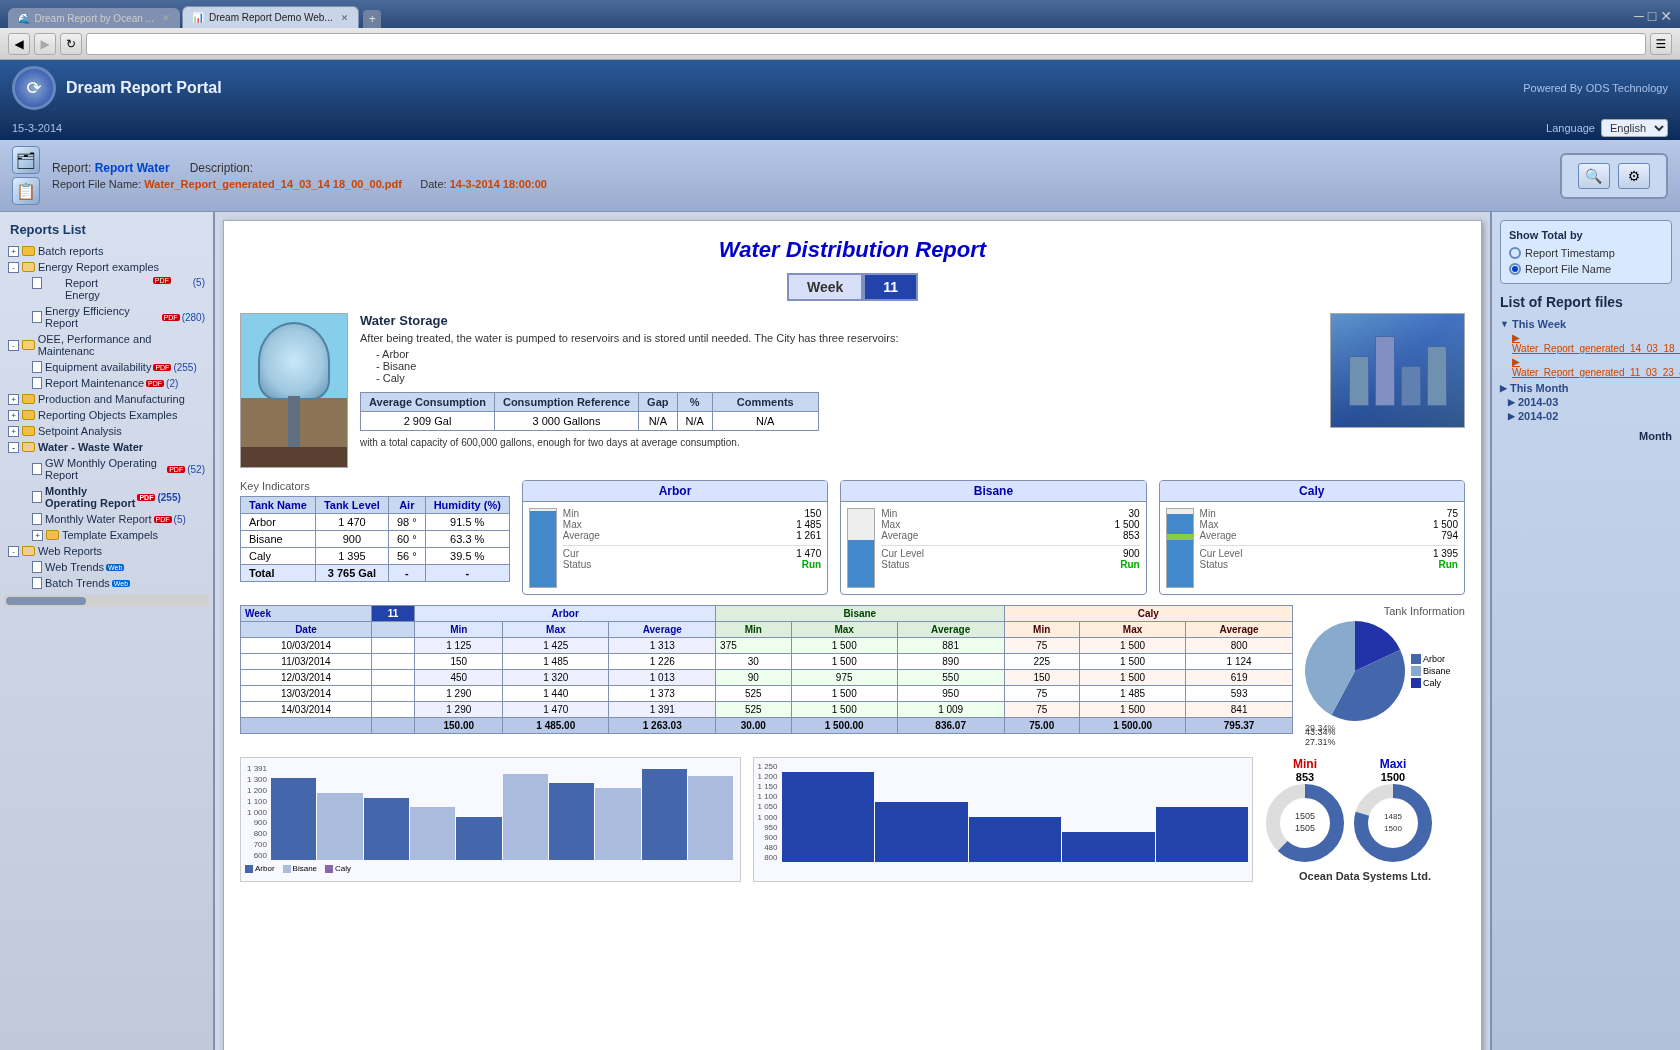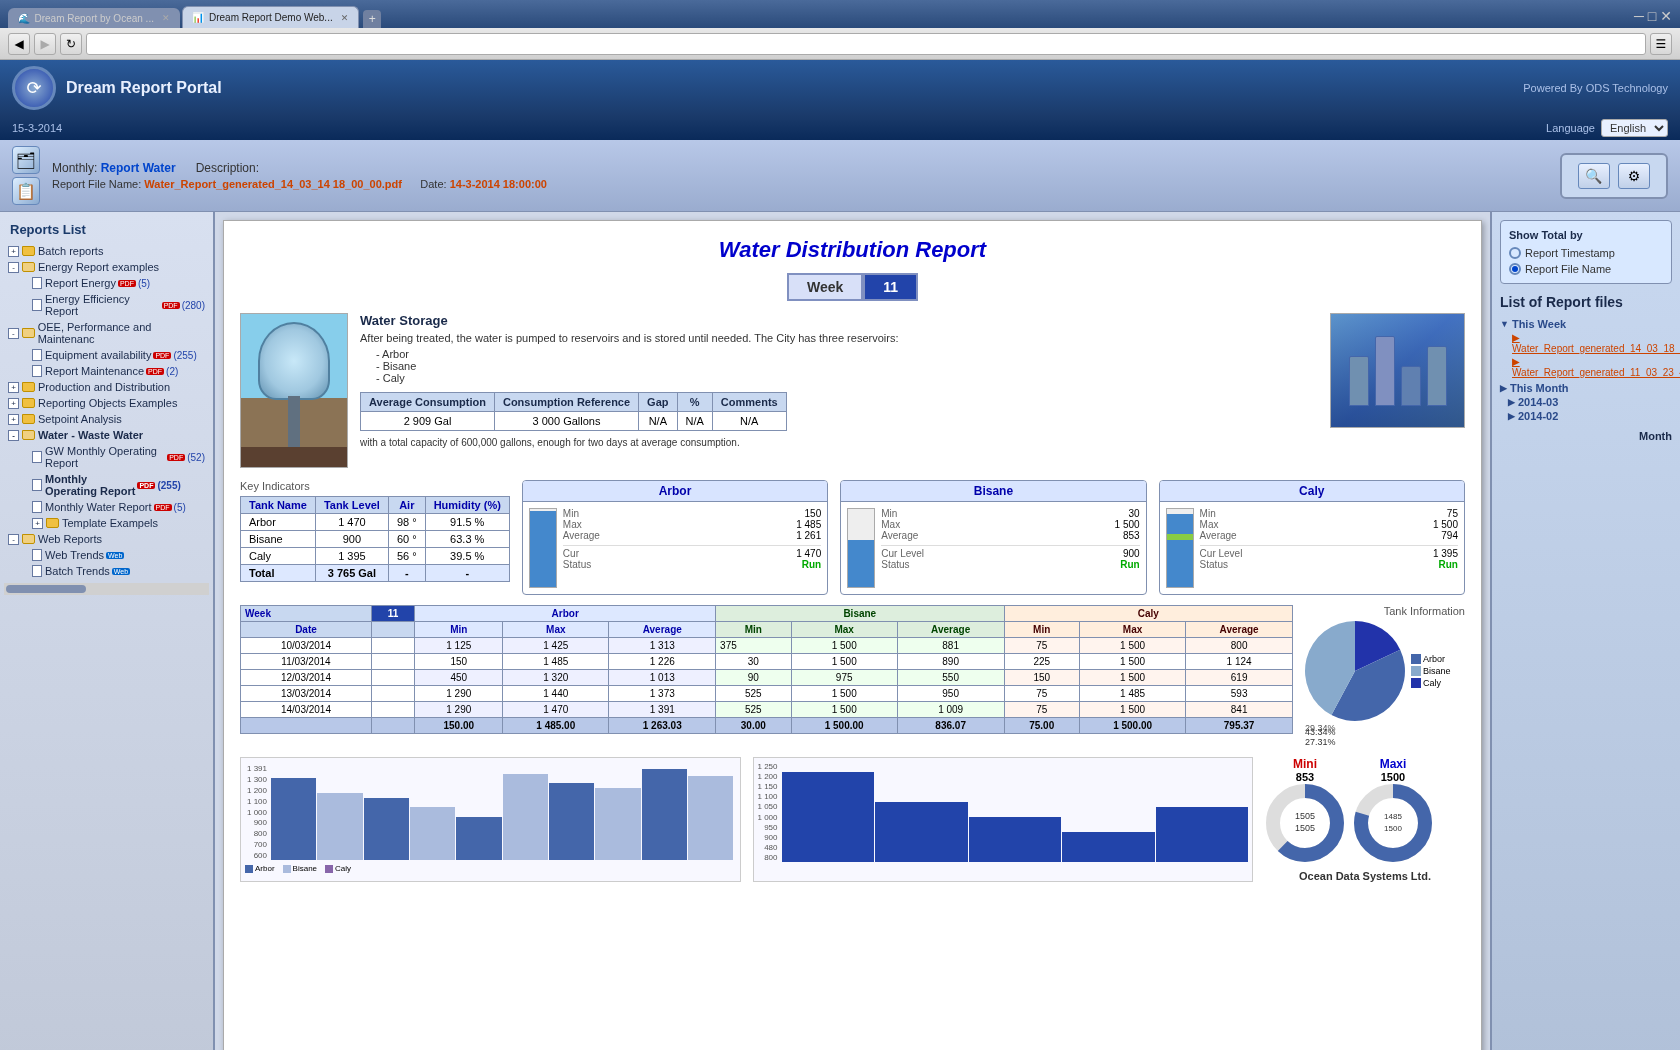--- a/index.html
+++ b/index.html
@@ -53,21 +53,21 @@
 </div>
 
 <div style="background:linear-gradient(to bottom,#b8c8e8,#9aaccf);padding:6px 12px;display:flex;justify-content:space-between;align-items:center;border-bottom:1px solid #8090b0;">
   <div style="display:flex;align-items:center;gap:12px;">
     <div style="display:flex;flex-direction:column;gap:3px;">
       <div style="width:28px;height:28px;background:linear-gradient(135deg,#ddeeff,#8aaad0);border:1px solid #6688bb;border-radius:4px;display:flex;align-items:center;justify-content:center;font-size:16px;">🗂</div>
       <div style="width:28px;height:28px;background:linear-gradient(135deg,#ddeeff,#8aaad0);border:1px solid #6688bb;border-radius:4px;display:flex;align-items:center;justify-content:center;font-size:16px;">📋</div>
     </div>
     <div>
       <div style="font-size:12px;color:#333;margin-bottom:3px;">
-        <span>Monthly:</span>
+        <span>Report:</span>
         <span style="color:#0044cc;font-weight:bold;">Report Water</span>
         &nbsp;&nbsp;&nbsp;&nbsp;
         <span>Description:</span>
       </div>
       <div style="font-size:11px;color:#333;">
         <span>Report File Name:</span>
         <span style="color:#cc4400;font-weight:bold;">Water_Report_generated_14_03_14 18_00_00.pdf</span>
         &nbsp;&nbsp;&nbsp;&nbsp;
         <span>Date:</span>
         <span style="color:#cc4400;font-weight:bold;">14-3-2014 18:00:00</span>
@@ -90,21 +90,21 @@
       <span style="width:13px;height:10px;background:#f0c040;border:1px solid #c09000;margin-right:3px;border-radius:0 2px 2px 2px;flex-shrink:0;"></span>
       <span>Batch reports</span>
     </div>
 
     <div style="display:flex;align-items:center;padding:2px 4px;cursor:pointer;font-size:11px;color:#1a2a4a;">
       <span style="width:11px;height:11px;border:1px solid #6678a0;background:white;display:inline-flex;align-items:center;justify-content:center;font-size:8px;margin-right:3px;">-</span>
       <span style="width:13px;height:10px;background:#f0d080;border:1px solid #c09000;margin-right:3px;border-radius:0 2px 2px 2px;flex-shrink:0;"></span>
       <span>Energy Report examples</span>
     </div>
 
-    <div style="display:flex;align-items:center;padding:2px 4px 2px 28px;cursor:pointer;font-size:11px;color:#1a2a4a;">
+    <div style="display:flex;align-items:flex-start;padding:2px 4px 2px 28px;cursor:pointer;font-size:11px;color:#1a2a4a;gap:20px;">
       <span style="width:10px;height:12px;background:white;border:1px solid #6678a0;margin-right:3px;flex-shrink:0;"></span>
       <span>Report Energy</span>
       <span style="background:#cc0000;color:white;font-size:7px;padding:0 2px;border-radius:2px;margin-left:2px;">PDF</span>
       <span style="color:#2244aa;font-size:10px;margin-left:2px;">(5)</span>
     </div>
 
     <div style="display:flex;align-items:center;padding:2px 4px 2px 28px;cursor:pointer;font-size:11px;color:#1a2a4a;">
       <span style="width:10px;height:12px;background:white;border:1px solid #6678a0;margin-right:3px;flex-shrink:0;"></span>
       <span>Energy Efficiency Report</span>
       <span style="background:#cc0000;color:white;font-size:7px;padding:0 2px;border-radius:2px;margin-left:2px;">PDF</span>
@@ -127,21 +127,21 @@
     <div style="display:flex;align-items:center;padding:2px 4px 2px 28px;cursor:pointer;font-size:11px;color:#1a2a4a;">
       <span style="width:10px;height:12px;background:white;border:1px solid #6678a0;margin-right:3px;flex-shrink:0;"></span>
       <span>Report Maintenance</span>
       <span style="background:#cc0000;color:white;font-size:7px;padding:0 2px;border-radius:2px;margin-left:2px;">PDF</span>
       <span style="color:#2244aa;font-size:10px;margin-left:2px;">(2)</span>
     </div>
 
     <div style="display:flex;align-items:center;padding:2px 4px;cursor:pointer;font-size:11px;color:#1a2a4a;">
       <span style="width:11px;height:11px;border:1px solid #6678a0;background:white;display:inline-flex;align-items:center;justify-content:center;font-size:8px;margin-right:3px;">+</span>
       <span style="width:13px;height:10px;background:#f0c040;border:1px solid #c09000;margin-right:3px;border-radius:0 2px 2px 2px;flex-shrink:0;"></span>
-      <span>Production and Distribution</span>
+      <span>Production and Manufacturing</span>
     </div>
 
     <div style="display:flex;align-items:center;padding:2px 4px;cursor:pointer;font-size:11px;color:#1a2a4a;">
       <span style="width:11px;height:11px;border:1px solid #6678a0;background:white;display:inline-flex;align-items:center;justify-content:center;font-size:8px;margin-right:3px;">+</span>
       <span style="width:13px;height:10px;background:#f0c040;border:1px solid #c09000;margin-right:3px;border-radius:0 2px 2px 2px;flex-shrink:0;"></span>
       <span>Reporting Objects Examples</span>
     </div>
 
     <div style="display:flex;align-items:center;padding:2px 4px;cursor:pointer;font-size:11px;color:#1a2a4a;">
       <span style="width:11px;height:11px;border:1px solid #6678a0;background:white;display:inline-flex;align-items:center;justify-content:center;font-size:8px;margin-right:3px;">+</span>
@@ -230,21 +230,21 @@
           <div style="font-size:11px;color:#333;margin-left:16px;">- Arbor</div>
           <div style="font-size:11px;color:#333;margin-left:16px;">- Bisane</div>
           <div style="font-size:11px;color:#333;margin-left:16px;">- Caly</div>
           <table style="border-collapse:collapse;font-size:11px;margin-top:8px;width:auto;">
             <tbody>
                 <tr>
               <th style="background:#c8d8f0;border:1px solid #8090b0;padding:3px 8px;text-align:center;font-weight:bold;color:#1a2a4a;">Average Consumption</th>
               <th style="background:#c8d8f0;border:1px solid #8090b0;padding:3px 8px;text-align:center;font-weight:bold;color:#1a2a4a;">Consumption Reference</th>
               <th style="background:#c8d8f0;border:1px solid #8090b0;padding:3px 8px;text-align:center;font-weight:bold;color:#1a2a4a;">Gap</th>
               <th style="background:#c8d8f0;border:1px solid #8090b0;padding:3px 8px;text-align:center;font-weight:bold;color:#1a2a4a;">%</th>
-              <th style="background:#c8d8f0;border:1px solid #8090b0;padding:3px 8px;text-align:center;font-weight:bold;color:#1a2a4a;">Comments</th>
+              <th style="background:#c8d8f0;border:1px solid #8090b0;padding:3px 24px;text-align:center;font-weight:bold;color:#1a2a4a;">Comments</th>
             </tr>
             <tr>
               <td style="border:1px solid #8090b0;padding:3px 8px;text-align:center;">2 909 Gal</td>
               <td style="border:1px solid #8090b0;padding:3px 8px;text-align:center;">3 000 Gallons</td>
               <td style="border:1px solid #8090b0;padding:3px 8px;text-align:center;">N/A</td>
               <td style="border:1px solid #8090b0;padding:3px 8px;text-align:center;">N/A</td>
               <td style="border:1px solid #8090b0;padding:3px 8px;text-align:center;">N/A</td>
             </tr>
           </tbody>
             </table>

